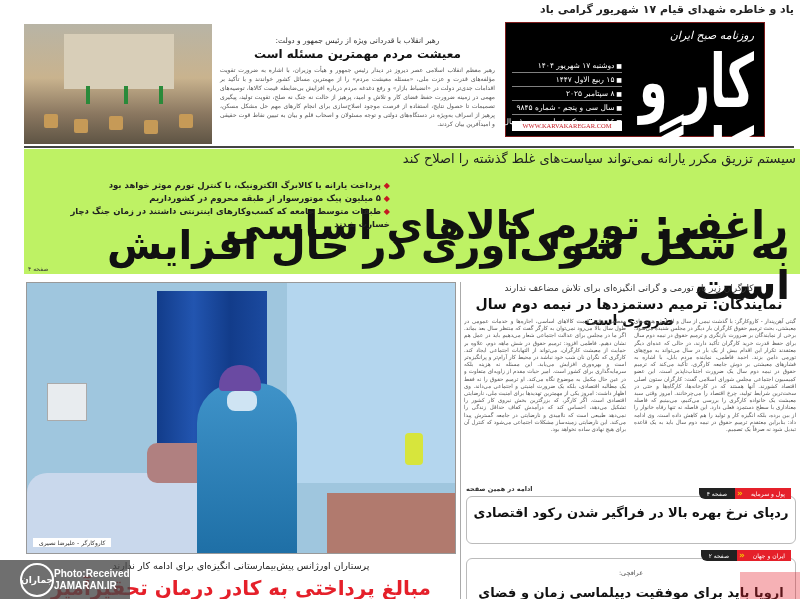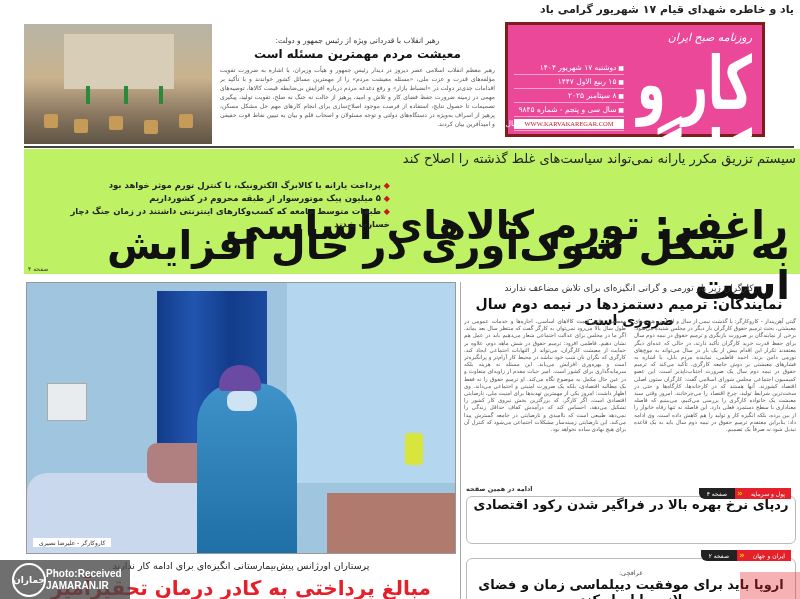--- a/index.html
+++ b/index.html
@@ -5,21 +5,21 @@
   * { box-sizing: border-box; margin: 0; padding: 0; }
   html, body { width: 800px; height: 599px; overflow: hidden; background: #ffffff; }
   body { font-family: "DejaVu Sans", sans-serif; color: #1a1a1a; position: relative; direction: rtl; }
 
   .page { position: absolute; left: 0; top: 0; width: 800px; height: 599px; }
 
   
   .tagline { position: absolute; right: 6px; top: 3px; font-size: 11px; font-weight: bold; color: #222; }
 
   
-  .masthead { position: absolute; left: 505px; top: 22px; width: 260px; height: 115px; background: #ec4899; border: 3px solid #7f1d1d; }
+  .masthead { position: absolute; left: 505px; top: 22px; width: 260px; height: 115px; background: #000000; border: 1px solid #7f1d1d; }
   .masthead .sub { position: absolute; right: 10px; top: 6px; font-family: "DejaVu Serif", serif; font-style: italic; font-size: 11px; color: #fff; }
   .masthead .logo { position: absolute; right: 10px; top: 22px; font-family: "DejaVu Sans", sans-serif; font-weight: bold; font-size: 46px; color: #fff; letter-spacing: -2px; line-height: 1; transform: scaleY(1.6); transform-origin: top right; }
   .masthead .info { position: absolute; left: 6px; top: 36px; width: 110px; }
   .masthead .info div { font-size: 7.5px; color: #fff; line-height: 13px; border-bottom: 1px solid rgba(255,255,255,0.5); white-space: nowrap; }
   .masthead .info div::before { content: "■ "; font-size: 6px; }
   .masthead .url { position: absolute; left: 6px; bottom: 5px; width: 110px; background: #fff; color: #c41a22; font-size: 6.5px; font-family: "Liberation Serif", serif; text-align: center; line-height: 10px; direction: ltr; }
 
   
   .top-photo { position: absolute; left: 24px; top: 24px; width: 188px; height: 120px; background: linear-gradient(180deg, #b8b4a5 0%, #c9b38e 45%, #8a7760 75%, #5e5444 100%); overflow: hidden; }
   .top-photo .wall { position: absolute; left: 40px; top: 10px; width: 110px; height: 55px; background: #d8ceb8; }
@@ -67,25 +67,25 @@
   .story2-cols .col { flex: 1; font-size: 5.5px; line-height: 7.2px; color: #555; text-align: justify; overflow: hidden; }
   .continue { position: absolute; left: 466px; top: 485px; font-size: 6.5px; font-weight: bold; color: #333; }
 
   
   .teaser { position: absolute; left: 466px; width: 330px; border: 1px solid #bbb; border-radius: 6px; background: #fff; text-align: center; }
   .teaser-tag { position: absolute; right: 4px; top: -9px; display: flex; direction: rtl; height: 11px; }
   .teaser-tag .sec { background: #e5202a; color: #fff; font-size: 6px; padding: 0 6px; line-height: 11px; }
   .teaser-tag .chev { color: #f5c400; font-size: 9px; line-height: 11px; background: #e5202a; padding: 0 2px; font-weight: bold; }
   .teaser-tag .pg { background: #222; color: #fff; font-size: 6px; padding: 0 8px; line-height: 11px; border-radius: 0 0 0 6px; }
   .teaser .kick { font-size: 6.5px; color: #555; margin-top: 10px; }
-  .teaser .ttl { font-size: 13px; font-weight: bold; color: #111; margin-top: 0; }
+  .teaser .ttl { font-size: 13px; font-weight: bold; color: #111; margin-top: 8px; }
 
   
   .watermark { position: absolute; left: 0; top: 560px; width: 130px; height: 39px; background: rgba(70,70,70,0.78); display: flex; align-items: center; direction: ltr; }
-  .watermark .badge { width: 34px; height: 34px; border: 2px solid #fff; border-radius: 50%; margin-left: 12px; display: flex; align-items: center; justify-content: center; color: #fff; font-size: 9px; font-weight: bold; }
+  .watermark .badge { width: 34px; height: 34px; border: 2px solid #fff; border-radius: 50%; margin-left: 20px; display: flex; align-items: center; justify-content: center; color: #fff; font-size: 9px; font-weight: bold; }
   .watermark .txt { margin-left: 0; color: #fff; font-family: "Liberation Sans", sans-serif; font-size: 10px; line-height: 12px; font-weight: bold; }
   .watermark-r { position: absolute; right: 0; top: 572px; width: 60px; height: 27px; background: rgba(229,32,42,0.35); }
 </style>
 </head>
 <body>
 
 <div class="page">
 
   <div class="tagline">یاد و خاطره شهدای قیام ۱۷ شهریور گرامی باد</div>
 

